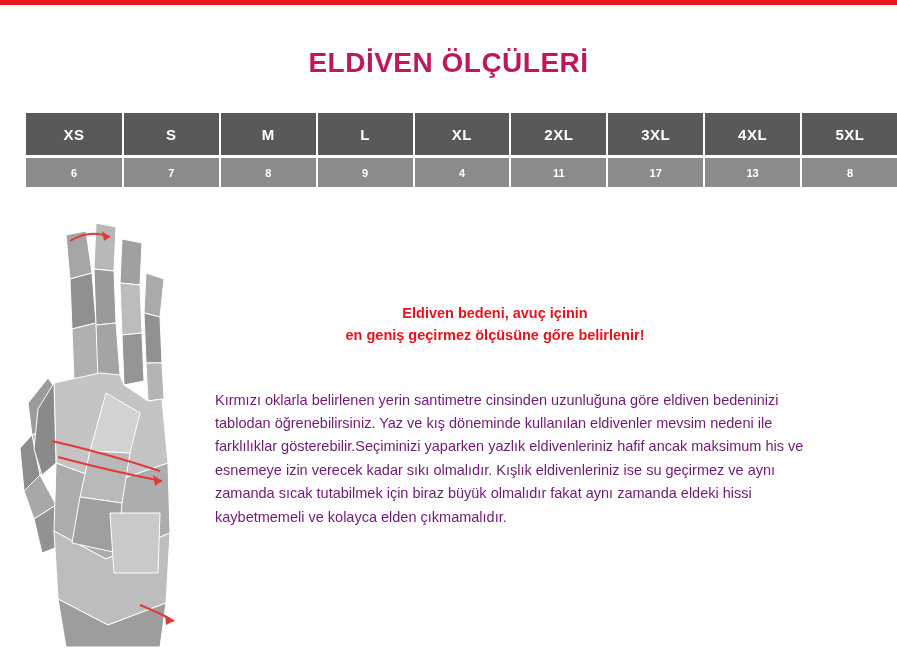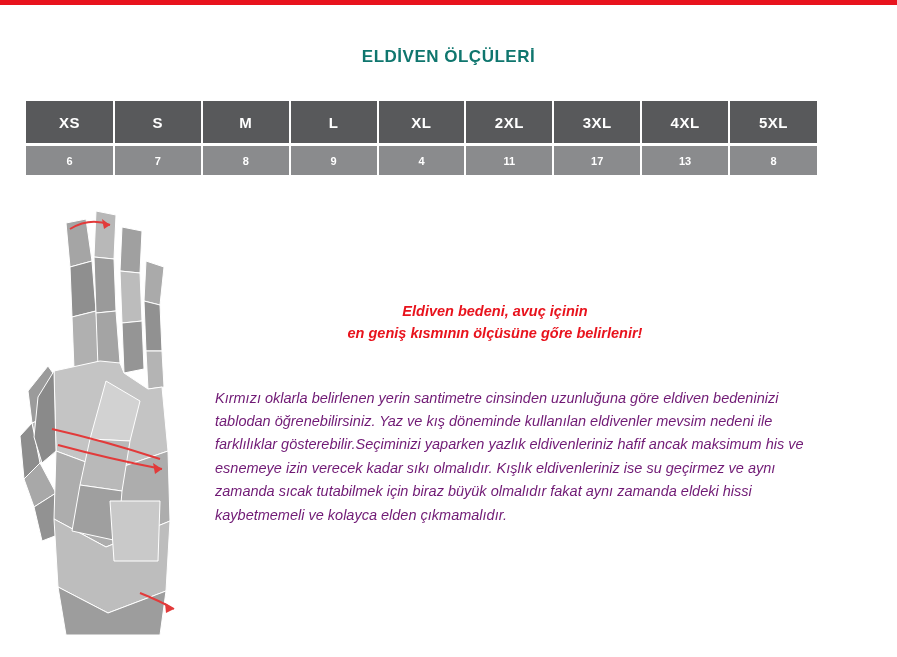--- a/index.html
+++ b/index.html
@@ -14,29 +14,29 @@
     overflow: hidden;
     position: relative;
   }
   .top-bar {
     width: 897px;
     height: 5px;
     background: #e8131d;
   }
   .page-title {
     text-align: center;
-    font-size: 17px;
+    font-size: 28px;
     font-weight: bold;
-    color: #0f766e;
+    color: #be185d;
     letter-spacing: 0.5px;
     margin-top: 42px;
   }
   .size-table {
     margin: 34px 26px 0 26px;
-    width: 791px;
+    width: 872px;
     border-collapse: collapse;
     table-layout: fixed;
     padding-left: 34px;
   }
   .size-table td {
     text-align: center;
     color: #ffffff;
   }
   .row-sizes td {
     background: #58595b;
@@ -68,23 +68,22 @@
   .hand-figure {
     position: absolute;
     left: 10px;
     top: 0;
     width: 190px;
     height: 440px;
   }
   .text-column {
     position: absolute;
     left: 215px;
-    top: 10px;
+    top: 0;
     width: 600px;
-    font-style: italic;
   }
   .highlight {
     text-align: center;
     color: #e8131d;
     font-size: 14.5px;
     font-weight: bold;
     line-height: 1.5;
     margin-top: 90px;
     padding-right: 40px;
   }
@@ -179,18 +178,18 @@
         <polygon points="100,24 92,18 94,28"></polygon>
         <polygon points="152,268 143,262 145,273"></polygon>
         <polygon points="164,408 155,402 156,412"></polygon>
       </g>
     </svg>
   </div>
 
   <div class="text-column">
     <div class="highlight">
       <div>Eldiven bedeni, avuç içinin</div>
-      <div>en geniş kısmının ölçüsüne gőre belirlenir!</div>
+      <div>en geniş geçirmez ölçüsüne gőre belirlenir!</div>
     </div>
     <div class="body-text">Kırmızı oklarla belirlenen yerin santimetre cinsinden uzunluğuna göre eldiven bedeninizi tablodan öğrenebilirsiniz. Yaz ve kış döneminde kullanılan eldivenler mevsim nedeni ile farklılıklar gösterebilir.Seçiminizi yaparken yazlık eldivenleriniz hafif ancak maksimum his ve esnemeye izin verecek kadar sıkı olmalıdır. Kışlık eldivenleriniz ise su geçirmez ve aynı zamanda sıcak tutabilmek için biraz büyük olmalıdır fakat aynı zamanda eldeki hissi kaybetmemeli ve kolayca elden çıkmamalıdır.</div>
   </div>
 
 </div>
 
 </body></html>

